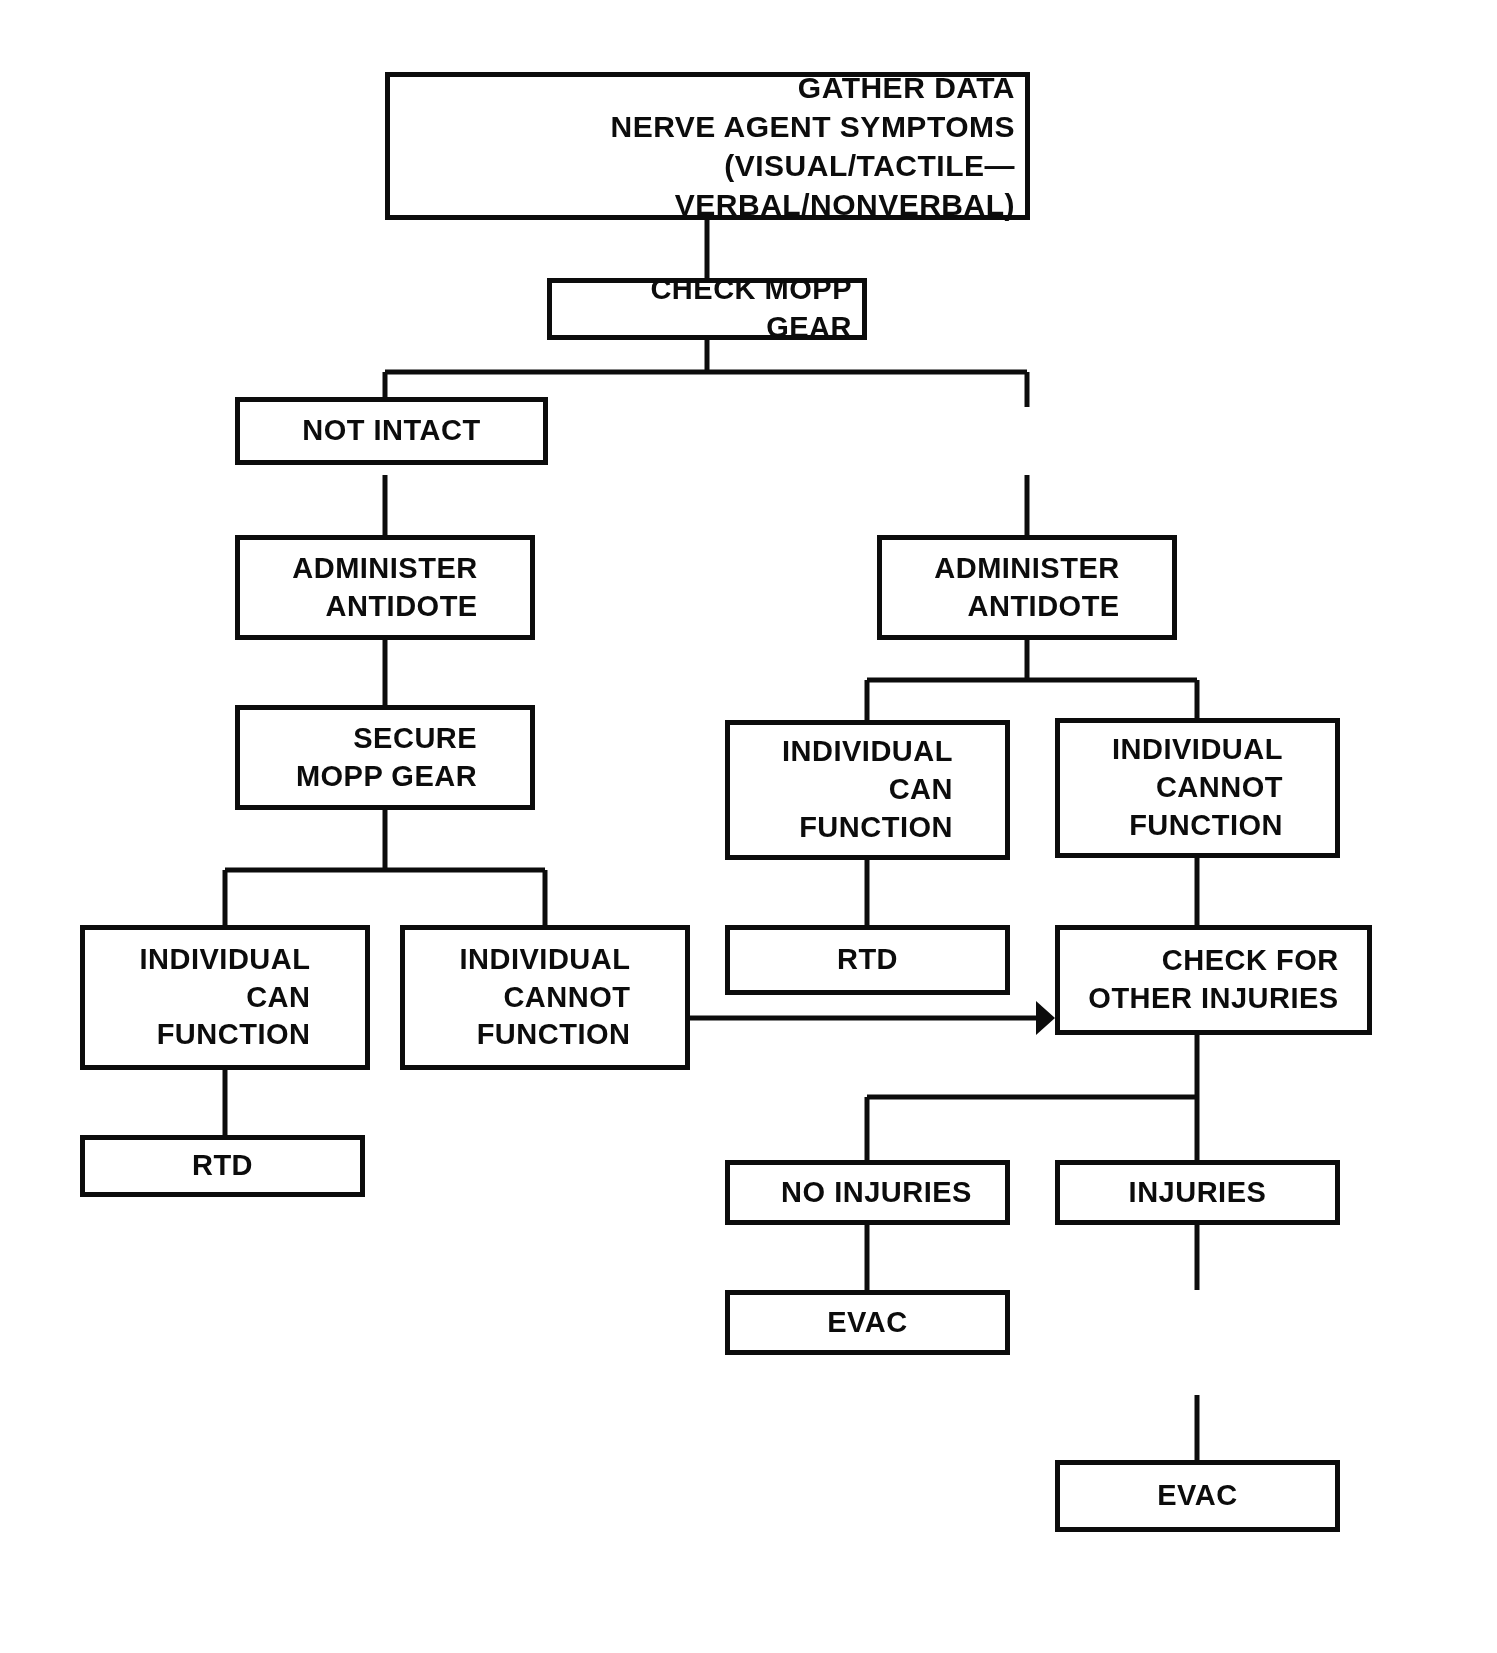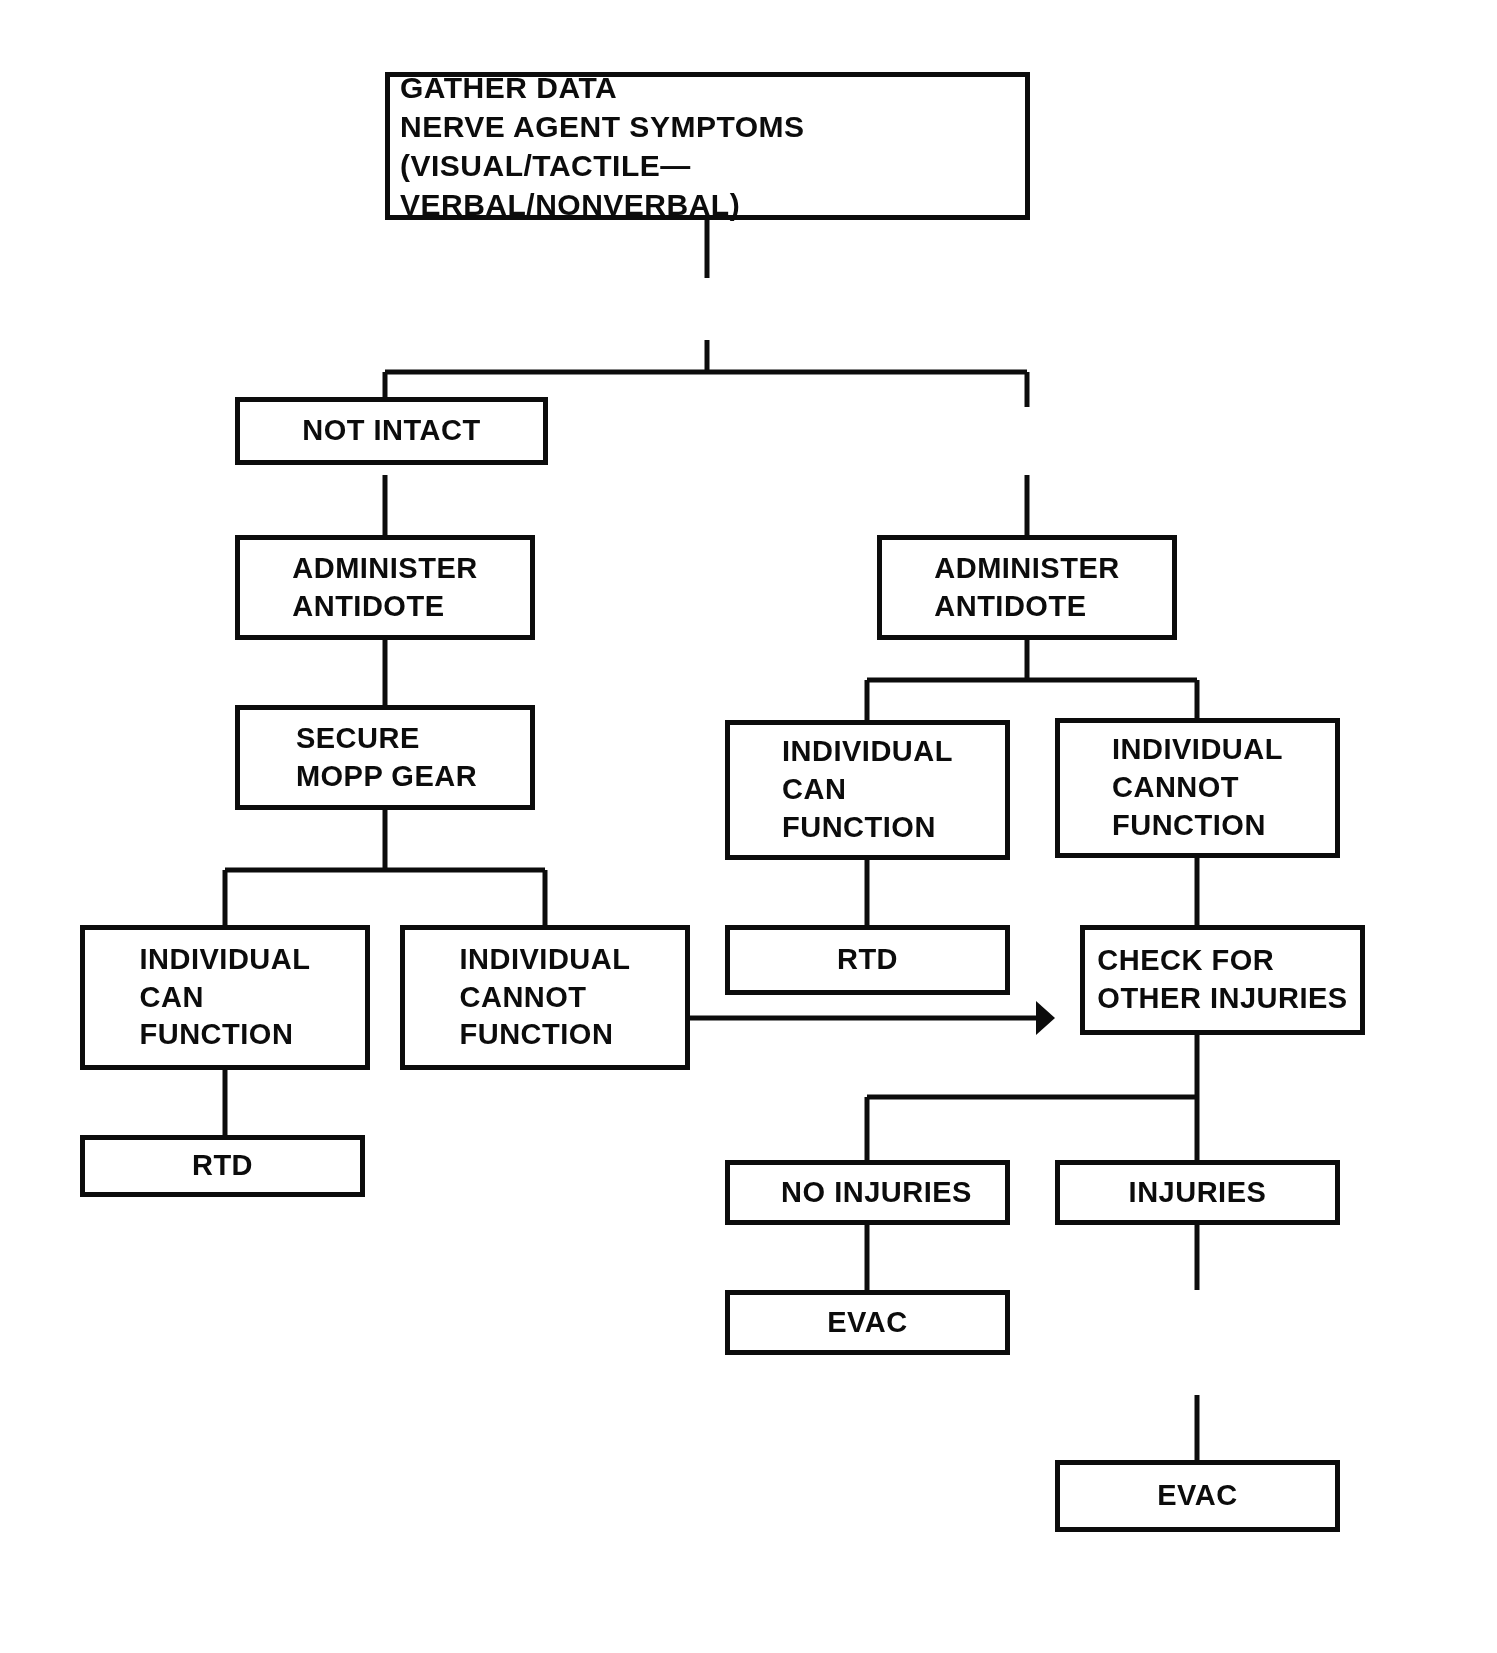--- a/index.html
+++ b/index.html
@@ -17,21 +17,21 @@
     left: 0; top: 0;
     width: 1497px; height: 1653px;
   }
   .node {
     position: absolute;
     border: 5px solid #0c0c0c;
     background: #ffffff;
     display: flex;
     align-items: center;
     justify-content: center;
-    text-align: left;
+    text-align: right;
     font-weight: bold;
     color: #0c0c0c;
     white-space: pre-line;
     line-height: 1.3;
     font-size: 29px;
     letter-spacing: 0.5px;
     padding: 4px 10px;
   }
   .node.title { font-size: 30px; }
 </style>
@@ -83,20 +83,21 @@
       <path d="M 1197 1395 L 1197 1460"></path>
     </g>
 
     <polygon points="1036,1001 1055,1018 1036,1035" fill="#0c0c0c"></polygon>
   </svg>
 
   <div class="node title" style="left:385px; top:72px;  width:645px; height:148px;">GATHER DATA
 NERVE AGENT SYMPTOMS
 (VISUAL/TACTILE—VERBAL/NONVERBAL)</div>
 
+  <div class="node" style="left:547px; top:278px; width:320px; height:62px;">CHECK MOPP GEAR</div>
 
   <div class="node" style="left:235px; top:397px; width:313px; height:68px;padding-left:10px;">NOT INTACT</div>
 
 
   <div class="node" style="left:235px; top:535px; width:300px; height:105px;">ADMINISTER
 ANTIDOTE</div>
 
   <div class="node" style="left:877px; top:535px; width:300px; height:105px;">ADMINISTER
 ANTIDOTE</div>
 
@@ -116,21 +117,21 @@
   <div class="node" style="left:725px; top:720px; width:285px; height:140px;">INDIVIDUAL
 CAN
 FUNCTION</div>
 
   <div class="node" style="left:1055px; top:718px; width:285px; height:140px;">INDIVIDUAL
 CANNOT
 FUNCTION</div>
 
   <div class="node" style="left:725px; top:925px; width:285px; height:70px;">RTD</div>
 
-  <div class="node" style="left:1055px; top:925px; width:285px; height:110px;margin-left:25px;">CHECK FOR
+  <div class="node" style="left:1055px; top:925px; width:317px; height:110px;">CHECK FOR
 OTHER INJURIES</div>
 
   <div class="node" style="left:725px; top:1160px; width:285px; height:65px;padding-left:28px;">NO INJURIES</div>
 
   <div class="node" style="left:1055px; top:1160px; width:285px; height:65px;">INJURIES</div>
 
   <div class="node" style="left:725px; top:1290px; width:285px; height:65px;">EVAC</div>
 
 
   <div class="node" style="left:1055px; top:1460px; width:285px; height:72px;">EVAC</div>

